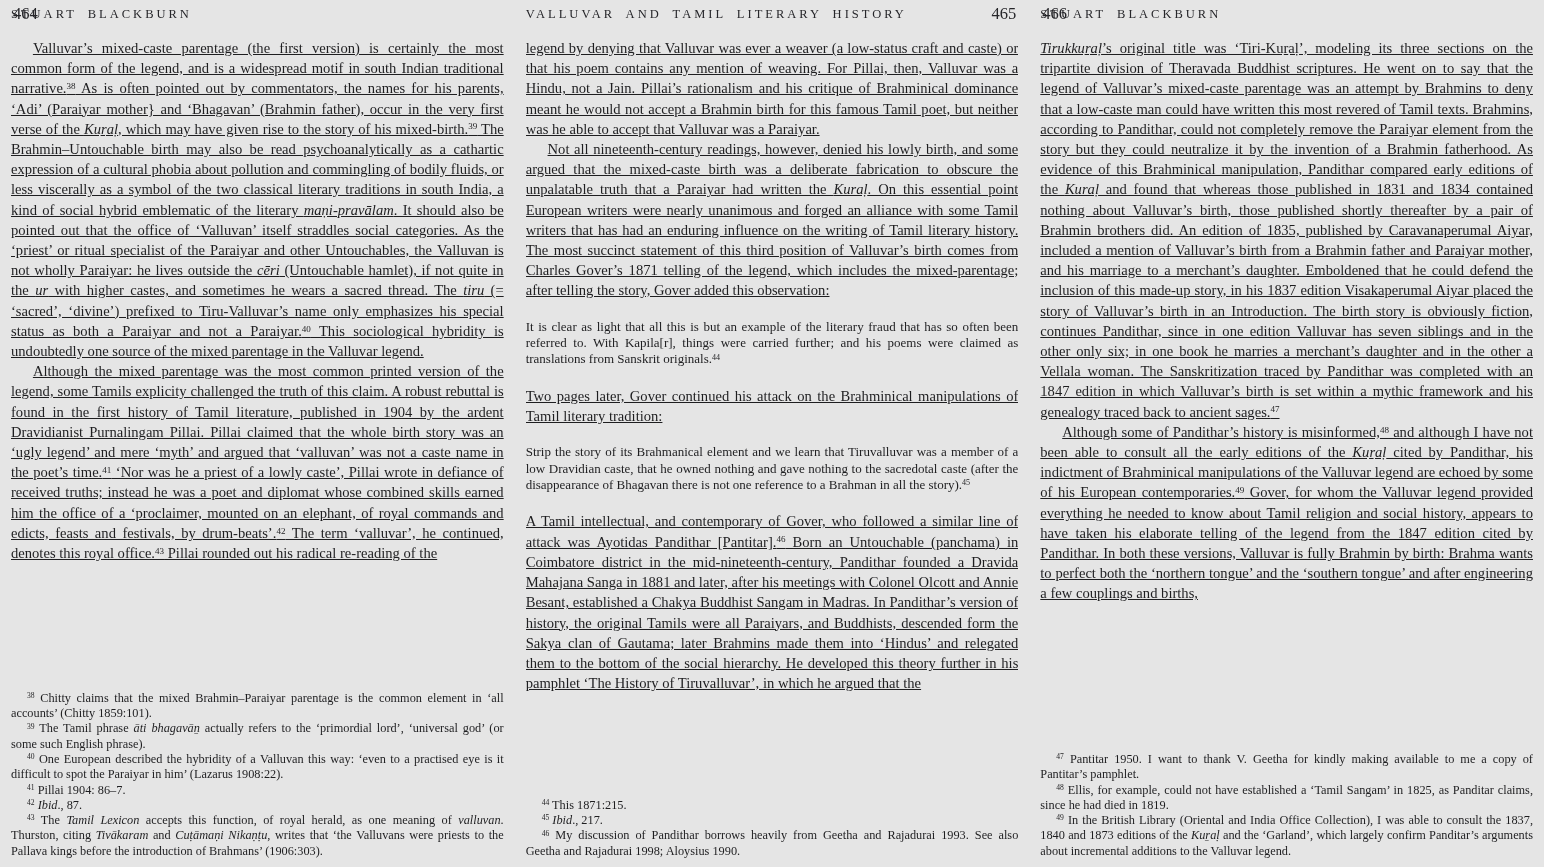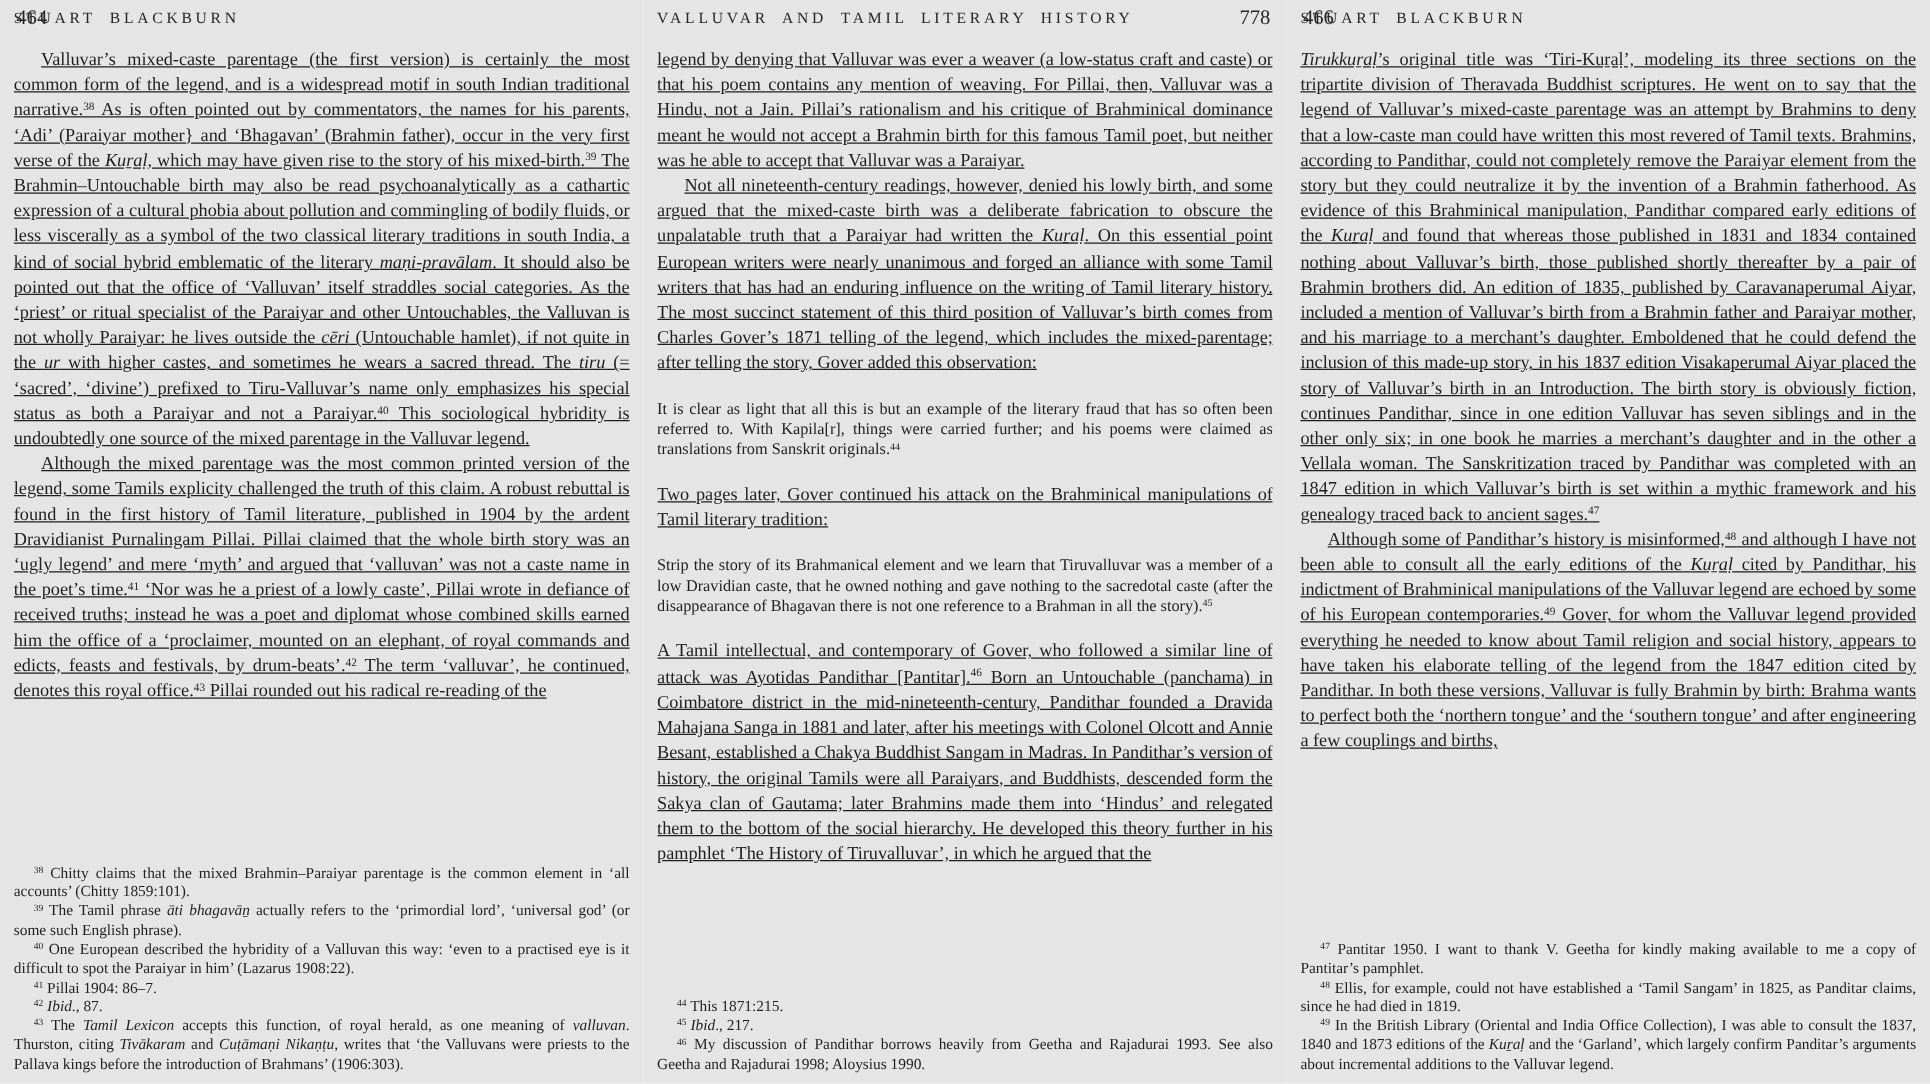--- a/index.html
+++ b/index.html
@@ -82,21 +82,21 @@
         <p class="footnote"><sup>41</sup> <span>Pillai 1904: 86–7.</span></p>
         <p class="footnote"><sup>42</sup> <i>Ibid</i><span>., 87.</span></p>
         <p class="footnote"><sup>43</sup> <span>The </span><i>Tamil Lexicon</i><span> accepts this function, of royal herald, as one meaning of </span><i>valluvan</i><span>. Thurston, citing </span><i>Tivākaram</i><span> and </span><i>Cuṭāmaṇi Nikaṇṭu</i><span>, writes that ‘the Valluvans were priests to the Pallava kings before the introduction of Brahmans’ (1906:303).</span></p>
       </div>
   </section>
 
   <section class="page">
     <header class="running-head">
       <span class="folio folio-left"></span>
       <span class="head-title">VALLUVAR AND TAMIL LITERARY HISTORY</span>
-      <span class="folio folio-right">778</span>
+      <span class="folio folio-right">465</span>
     </header>
     <div class="body-text">
         <p class="para"><span>legend by denying that Valluvar was ever a weaver (a low-status craft and caste) or that his poem contains any mention of weaving. For Pillai, then, Valluvar was a Hindu, not a Jain. Pillai’s rationalism and his critique of Brahminical dominance meant he would not accept a Brahmin birth for this famous Tamil poet, but neither was he able to accept that Valluvar was a Paraiyar.</span></p>
         <p class="para indent"><span>Not all nineteenth-century readings, however, denied his lowly birth, and some argued that the mixed-caste birth was a deliberate fabrication to obscure the unpalatable truth that a Paraiyar had written the </span><i>Kuṟaḷ</i><span>. On this essential point European writers were nearly unanimous and forged an alliance with some Tamil writers that has had an enduring influence on the writing of Tamil literary history. The most succinct statement of this third position of Valluvar’s birth comes from Charles Gover’s 1871 telling of the legend, which includes the mixed-parentage; after telling the story, Gover added this observation:</span></p>
         <blockquote class="quote"><span>It is clear as light that all this is but an example of the literary fraud that has so often been referred to. With Kapila[r], things were carried further; and his poems were claimed as translations from Sanskrit originals.</span><sup>44</sup></blockquote>
         <p class="para"><span>Two pages later, Gover continued his attack on the Brahminical manipulations of Tamil literary tradition:</span></p>
         <blockquote class="quote"><span>Strip the story of its Brahmanical element and we learn that Tiruvalluvar was a member of a low Dravidian caste, that he owned nothing and gave nothing to the sacredotal caste (after the disappearance of Bhagavan there is not one reference to a Brahman in all the story).</span><sup>45</sup></blockquote>
         <p class="para"><span>A Tamil intellectual, and contemporary of Gover, who followed a similar line of attack was Ayotidas Pandithar [Pantitar].</span><sup>46</sup><span> Born an Untouchable (panchama) in Coimbatore district in the mid-nineteenth-century, Pandithar founded a Dravida Mahajana Sanga in 1881 and later, after his meetings with Colonel Olcott and Annie Besant, established a Chakya Buddhist Sangam in Madras. In Pandithar’s version of history, the original Tamils were all Paraiyars, and Buddhists, descended form the Sakya clan of Gautama; later Brahmins made them into ‘Hindus’ and relegated them to the bottom of the social hierarchy. He developed this theory further in his pamphlet ‘The History of Tiruvalluvar’, in which he argued that the</span></p>
       </div>
     <div class="footnotes">

